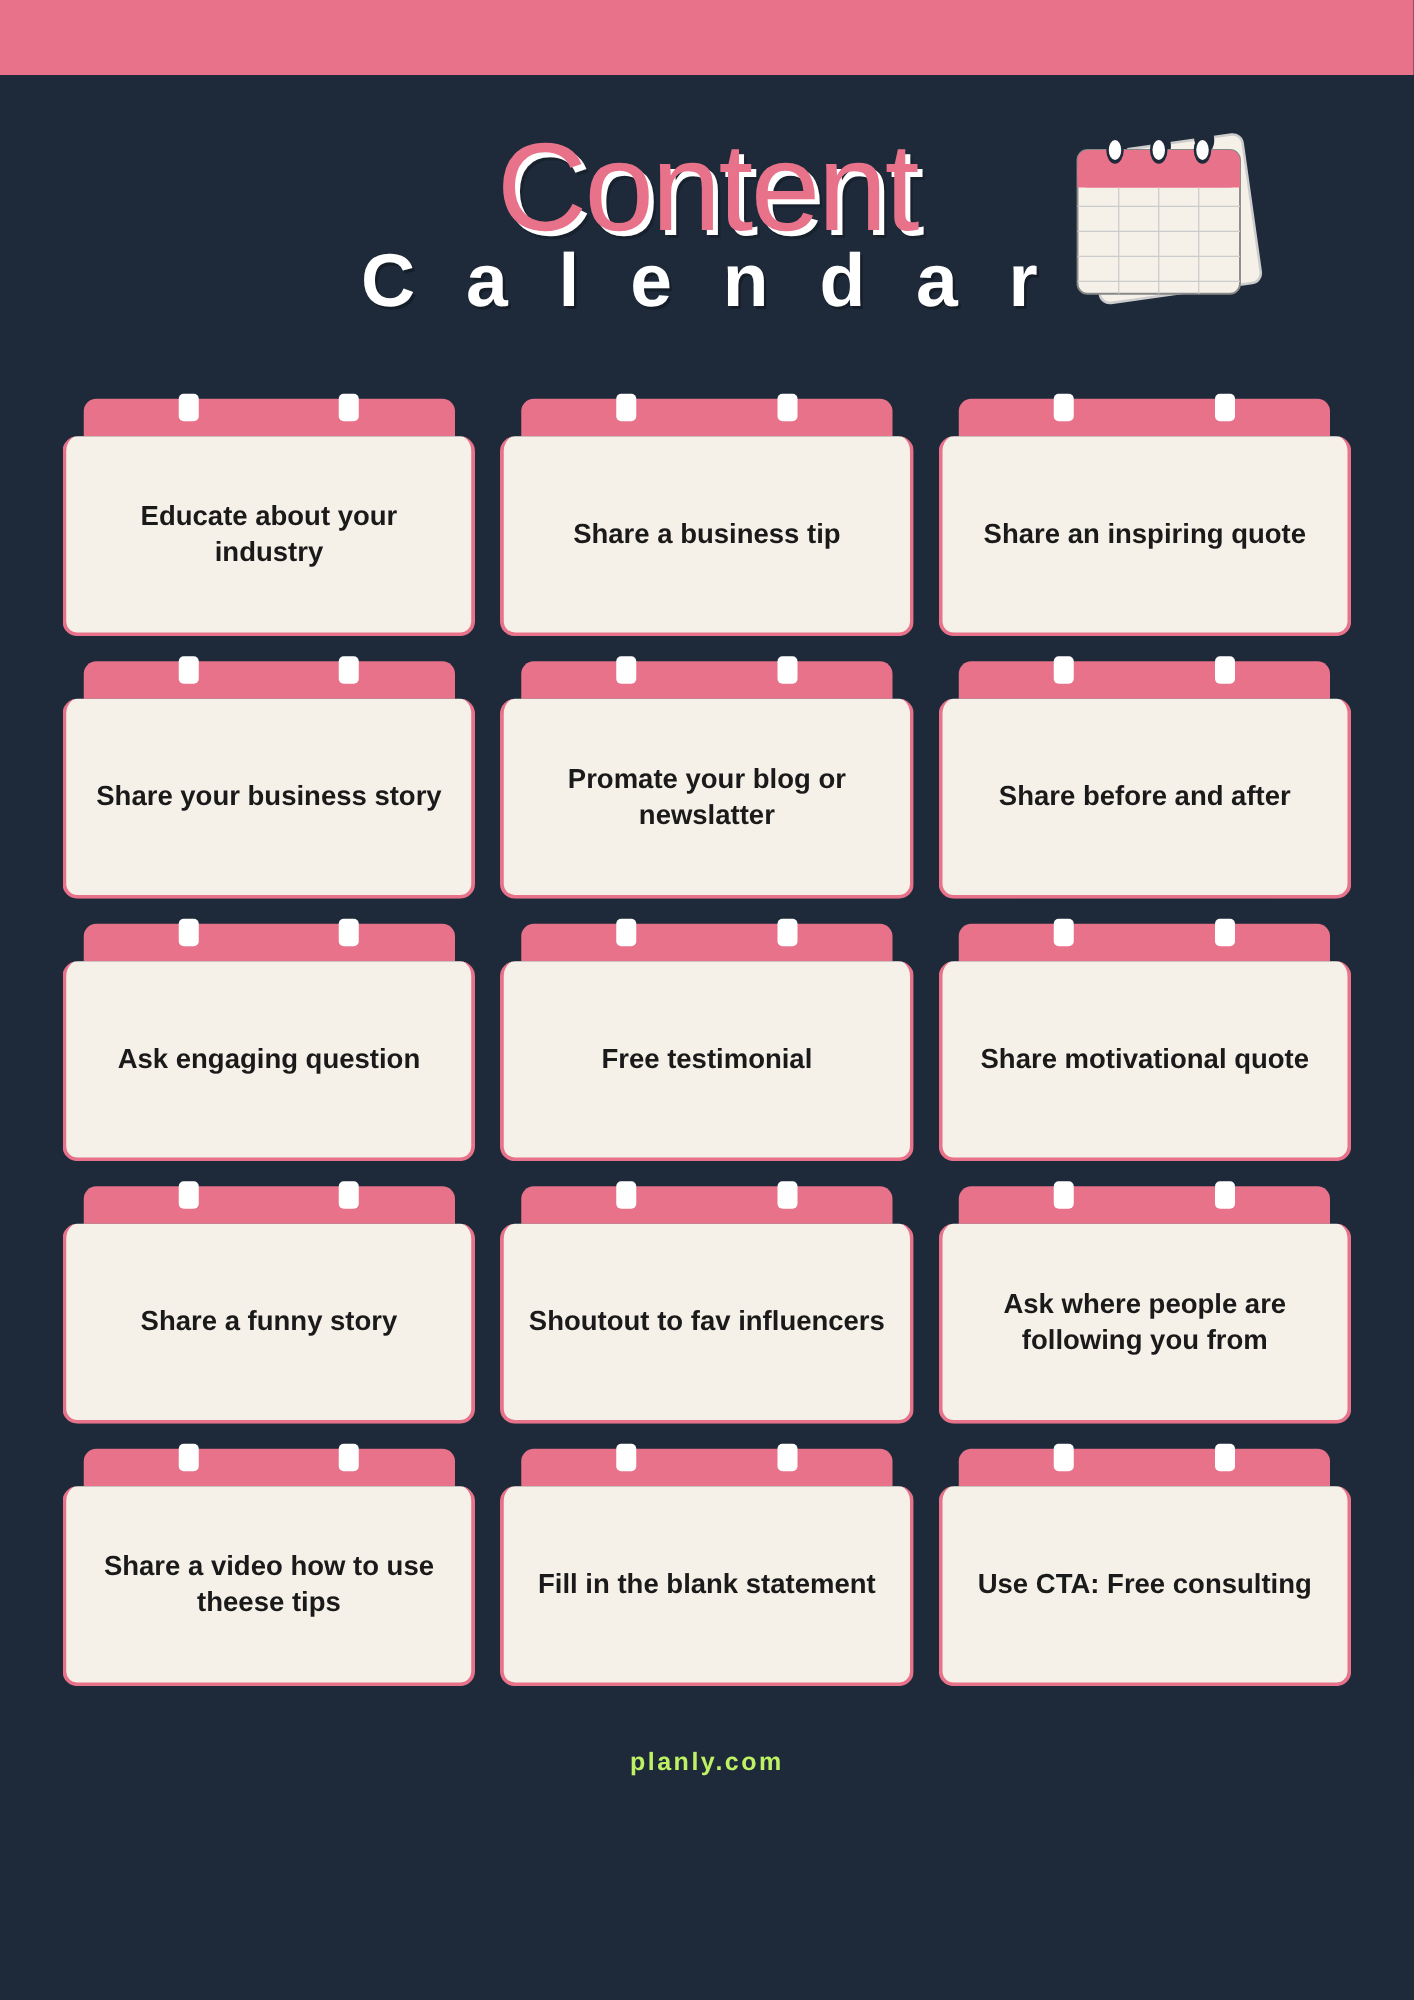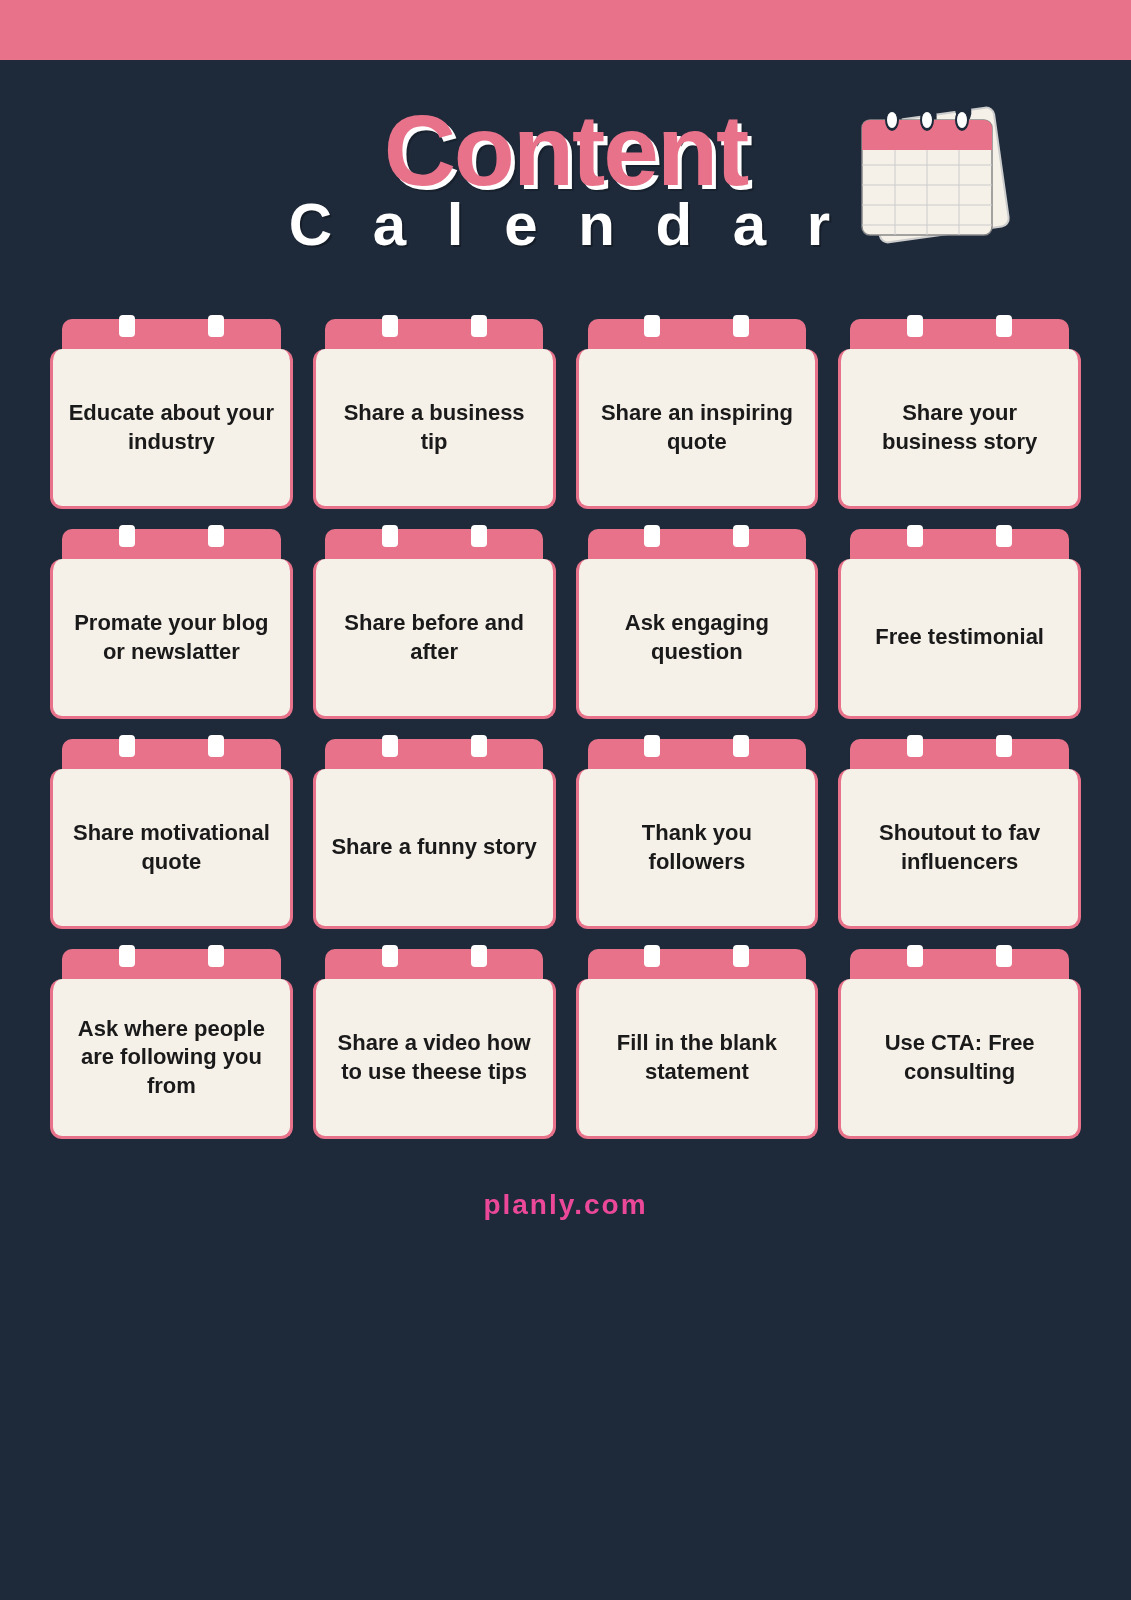--- a/index.html
+++ b/index.html
@@ -27,21 +27,21 @@
     }
 
     .title-container {
       position: relative;
       display: inline-block;
       text-align: center;
     }
 
     .title-content {
       font-size: 100px;
-      font-weight: 700;
+      font-weight: 400;
       color: #e8728a;
       line-height: 1;
       font-family: 'Arial Rounded MT Bold', Arial, sans-serif;
       text-shadow: 4px 4px 0px #fff, 6px 6px 0px rgba(0,0,0,0.2);
       letter-spacing: -2px;
     }
 
     .title-calendar {
       font-size: 60px;
       font-weight: 900;
@@ -55,21 +55,21 @@
     .calendar-icon {
       position: absolute;
       right: -180px;
       top: -10px;
       width: 180px;
       height: 160px;
     }
 
     .grid {
       display: grid;
-      grid-template-columns: repeat(4, 1fr);
+      grid-template-columns: repeat(3, 1fr);
       gap: 20px;
       padding: 30px 50px;
       margin-top: 10px;
     }
 
     .card {
       background: transparent;
       display: flex;
       flex-direction: column;
       align-items: center;
@@ -113,22 +113,22 @@
       font-size: 22px;
       font-weight: 900;
       color: #1a1a1a;
       line-height: 1.3;
       font-family: 'Arial Black', Arial, sans-serif;
     }
 
     .footer {
       text-align: center;
       padding: 20px;
-      color: #ec4899;
-      font-size: 28px;
+      color: #bef264;
+      font-size: 20px;
       font-weight: 900;
       letter-spacing: 2px;
       font-family: 'Arial Black', Arial, sans-serif;
     }
 
     
     .cal-svg {
       width: 180px;
       height: 160px;
     }
@@ -266,29 +266,20 @@
       <div class="card-body">
         <span class="card-text">Share a funny story</span>
       </div>
     </div>
     <div class="card">
       <div class="card-top">
         <div class="ring"></div>
         <div class="ring"></div>
       </div>
       <div class="card-body">
-        <span class="card-text">Thank you followers</span>
-      </div>
-    </div>
-    <div class="card">
-      <div class="card-top">
-        <div class="ring"></div>
-        <div class="ring"></div>
-      </div>
-      <div class="card-body">
         <span class="card-text">Shoutout to fav influencers</span>
       </div>
     </div>
     <div class="card">
       <div class="card-top">
         <div class="ring"></div>
         <div class="ring"></div>
       </div>
       <div class="card-body">
         <span class="card-text">Ask where people are following you from</span>

